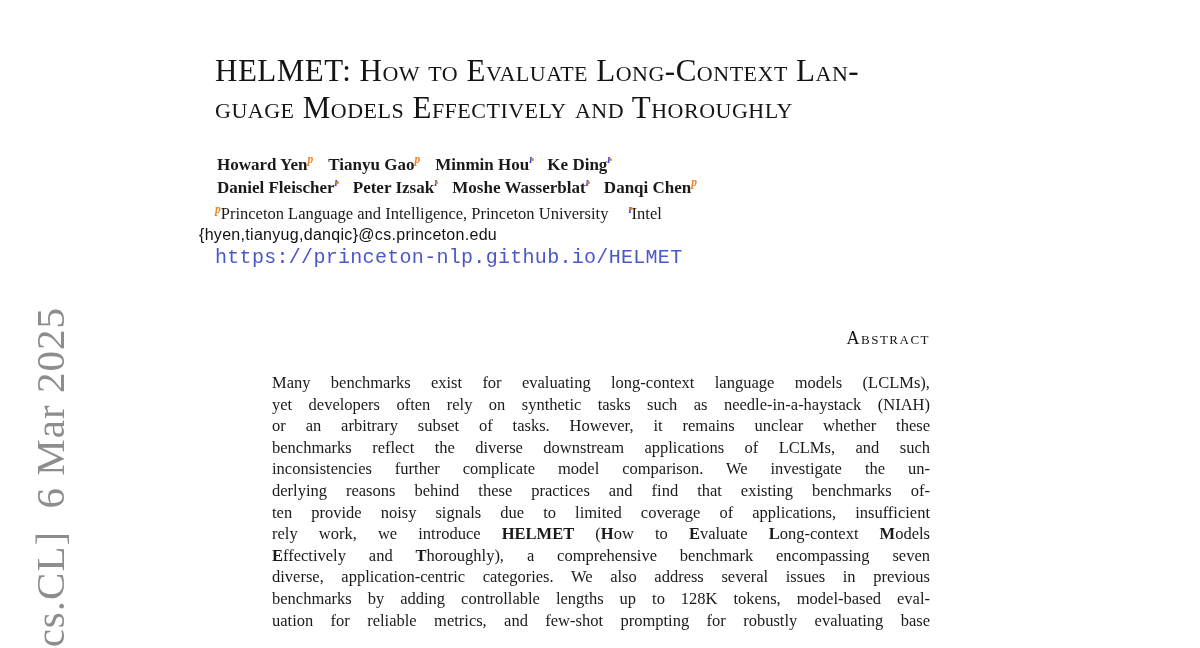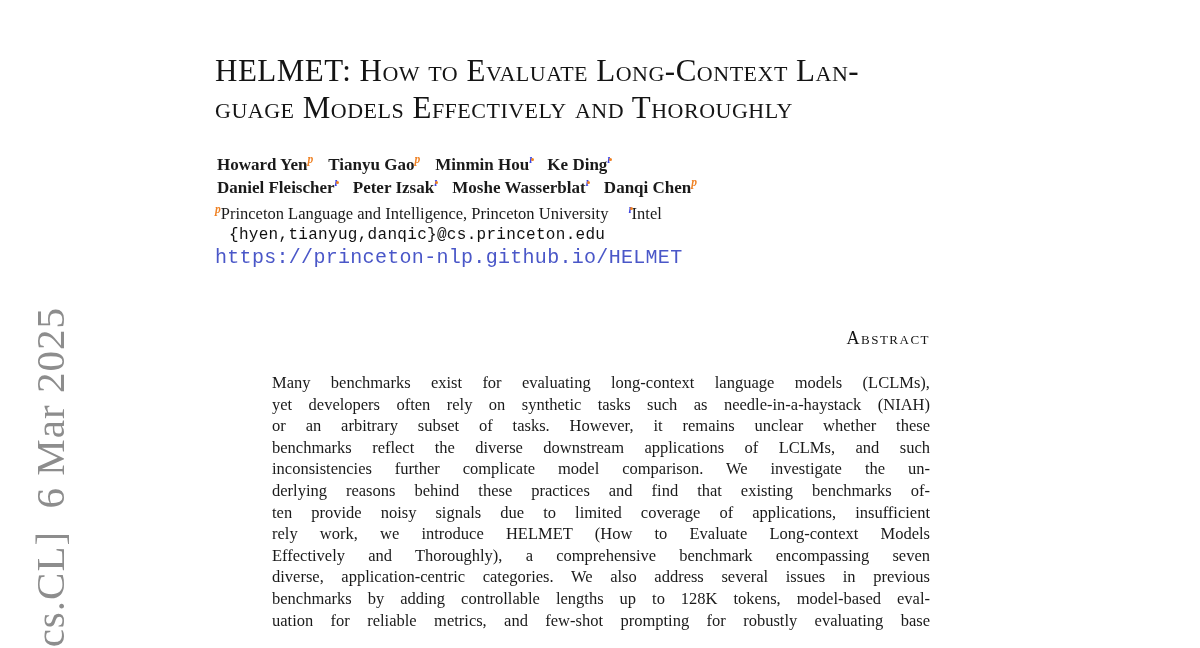--- a/index.html
+++ b/index.html
@@ -51,22 +51,22 @@
     width: 3px; height: 3px; border-radius: 50%;
     background: #ef8123;
   }
 
   
   .affiliations { position: absolute; left: 215px; top: 204px; font-size: 16.5px; white-space: nowrap; }
   .affil-gap { display: inline-block; width: 20px; }
 
   
   .email {
-    position: absolute; left: 229px; top: 226px;
-    font-family: Liberation Mono, monospace;
+    position: absolute; left: 199px; top: 226px;
+    font-family: Liberation Sans, sans-serif;
     font-size: 16px; letter-spacing: 0.3px; color: #111;
   }
   .url {
     position: absolute; left: 215px; top: 246px;
     font-family: "Liberation Mono", monospace;
     font-size: 20px; letter-spacing: 0.3px;
     color: #4a57c8; text-decoration: none;
   }
 
   
@@ -81,21 +81,21 @@
   .abstract-body {
     position: absolute; left: 272px; top: 372px; width: 658px;
     font-size: 16.5px;
   }
   .abs-line {
     line-height: 21.6px;
     text-align: justify;
     text-align-last: justify;
     white-space: normal;
   }
-  .abs-line .b { font-weight: 400; margin-top: 28px; }
+  .abs-line .b { font-weight: 700; margin-top: 28px; }
 </style>
 </head>
 <body>
 
 <div class="page">
 
   <div class="arxiv-banner">[cs.CL]  6 Mar 2025</div>
 
   <div class="title">
     <div>HELMET: How to Evaluate Long-Context Lan-</div>

